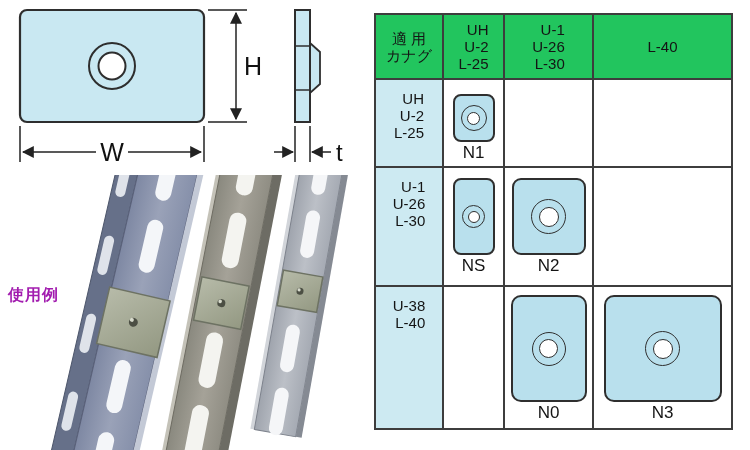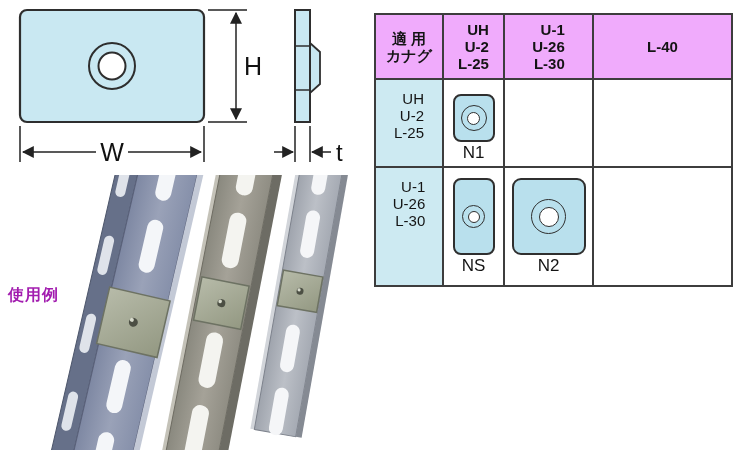--- a/index.html
+++ b/index.html
@@ -16,21 +16,21 @@
     letter-spacing:1px;color:#a21caf;
   }
   
   .fit{
     position:absolute;left:374px;top:13px;border-collapse:collapse;table-layout:fixed;
   }
   .fit th,.fit td{
     border:2px solid #3d3d3d;padding:0;margin:0;
     font-size:15px;line-height:17px;text-align:center;
   }
-  .fit th{background:#f0abfc;font-weight:bold;vertical-align:middle;text-align:center;}
+  .fit th{background:#22c55e;font-weight:normal;vertical-align:middle;text-align:center;}
   .fit td.rowhdr{background:#cdeaf2;vertical-align:top;text-align:center;}
   .fit td.cell{background:#ffffff;vertical-align:top;}
   .mline{display:inline-block;text-align:right;white-space:pre-line;}
   .rowhdr .mline{margin-top:10px;}
   .corner .mline{text-align:center;margin-top:0;}
   .cell-inner{display:flex;flex-direction:column;align-items:center;}
   .plate{
     background:#b9e0ed;border:2px solid #2f2f2f;display:flex;align-items:center;justify-content:center;
   }
   .hole{border:1.5px solid #2f2f2f;border-radius:50%;display:flex;align-items:center;justify-content:center;background:transparent;}
@@ -228,15 +228,40 @@
               <div class="hole ho-33">
                   <div class="hole-inner hi-18"></div>
                 </div>
             </div>
             <div class="plate-label">N2</div>
           </div>
         </td>
         <td class="cell"></td>
       </tr>
 
+      <tr style="height:143px">
+        <td class="rowhdr"><span class="mline">U-38
+L-40</span></td>
+        <td class="cell"></td>
+        <td class="cell">
+          <div class="cell-inner">
+            <div class="plate p-n0">
+              <div class="hole ho-32">
+                  <div class="hole-inner hi-17"></div>
+                </div>
+            </div>
+            <div class="plate-label">N0</div>
+          </div>
+        </td>
+        <td class="cell">
+          <div class="cell-inner">
+            <div class="plate p-n3">
+              <div class="hole ho-33">
+                  <div class="hole-inner hi-18"></div>
+                </div>
+            </div>
+            <div class="plate-label">N3</div>
+          </div>
+        </td>
+      </tr>
     </tbody>
   </table>
 </div>
 
 </body></html>

